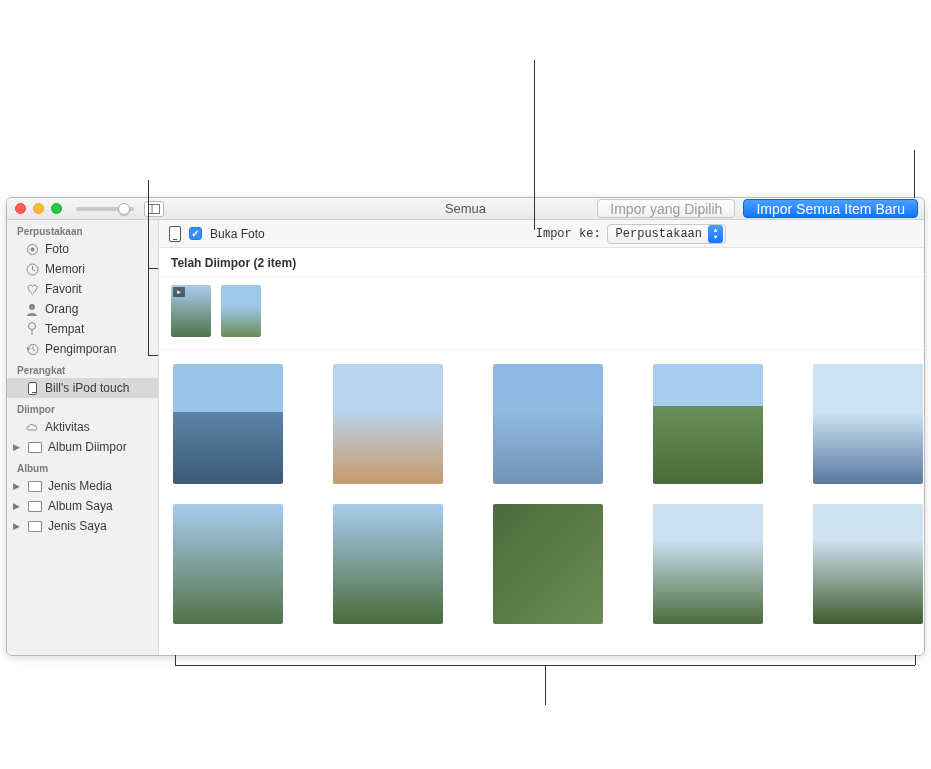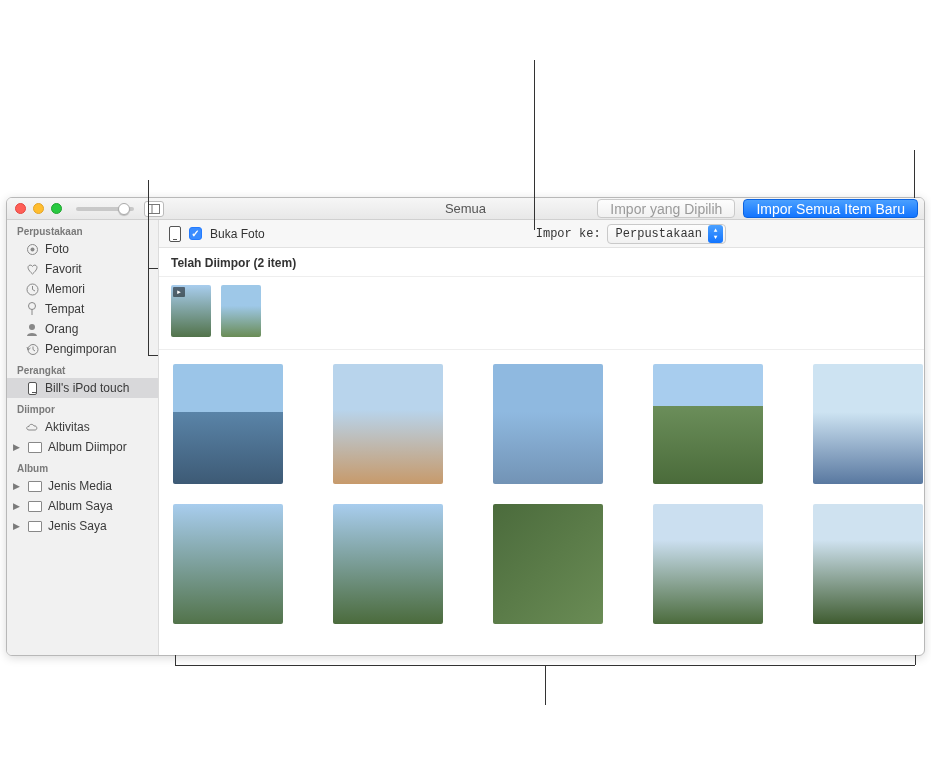--- a/index.html
+++ b/index.html
@@ -225,52 +225,52 @@
         <span class="sb-icon">
           <svg width="13" height="13">
               <circle cx="6.5" cy="6.5" r="5" fill="none" stroke="#888"></circle>
               <circle cx="6.5" cy="6.5" r="2" fill="#888"></circle>
             </svg>
         </span>
         <span>Foto</span>
       </div>
       <div class="sb-item">
         <span class="sb-icon">
-          <svg width="13" height="12">
-              <path d="M6.5 11 C2 7 1 4 3 2.5 C4.5 1.5 6 2.5 6.5 3.5 C7 2.5 8.5 1.5 10 2.5 C12 4 11 7 6.5 11 Z" fill="none" stroke="#888"></path>
-            </svg>
-        </span>
-        <span>Favorit</span>
-      </div>
-      <div class="sb-item">
-        <span class="sb-icon">
           <svg width="13" height="13">
               <circle cx="6.5" cy="6.5" r="5.5" fill="none" stroke="#888"></circle>
               <path d="M6.5 3 V6.5 L9 8" stroke="#888" fill="none"></path>
             </svg>
         </span>
         <span>Memori</span>
       </div>
       <div class="sb-item">
         <span class="sb-icon">
+          <svg width="13" height="12">
+              <path d="M6.5 11 C2 7 1 4 3 2.5 C4.5 1.5 6 2.5 6.5 3.5 C7 2.5 8.5 1.5 10 2.5 C12 4 11 7 6.5 11 Z" fill="none" stroke="#888"></path>
+            </svg>
+        </span>
+        <span>Favorit</span>
+      </div>
+      <div class="sb-item">
+        <span class="sb-icon">
+          <svg width="12" height="13">
+              <circle cx="6" cy="4" r="3" fill="#888"></circle>
+              <path d="M1 13 C1 9 11 9 11 13 Z" fill="#888"></path>
+            </svg>
+        </span>
+        <span>Orang</span>
+      </div>
+      <div class="sb-item">
+        <span class="sb-icon">
           <svg width="10" height="14">
               <circle cx="5" cy="4" r="3.5" fill="none" stroke="#888"></circle>
               <line x1="5" y1="7" x2="5" y2="13" stroke="#888"></line>
             </svg>
         </span>
         <span>Tempat</span>
-      </div>
-      <div class="sb-item">
-        <span class="sb-icon">
-          <svg width="12" height="13">
-              <circle cx="6" cy="4" r="3" fill="#888"></circle>
-              <path d="M1 13 C1 9 11 9 11 13 Z" fill="#888"></path>
-            </svg>
-        </span>
-        <span>Orang</span>
       </div>
       <div class="sb-item">
         <span class="sb-icon">
           <svg width="13" height="13">
               <circle cx="7" cy="6.5" r="5" fill="none" stroke="#888"></circle>
               <path d="M7 3.5 V6.5 L9 8" stroke="#888" fill="none"></path>
               <path d="M1 4 L2 7 L4.5 5" fill="none" stroke="#888"></path>
             </svg>
         </span>
         <span>Pengimporan</span>

